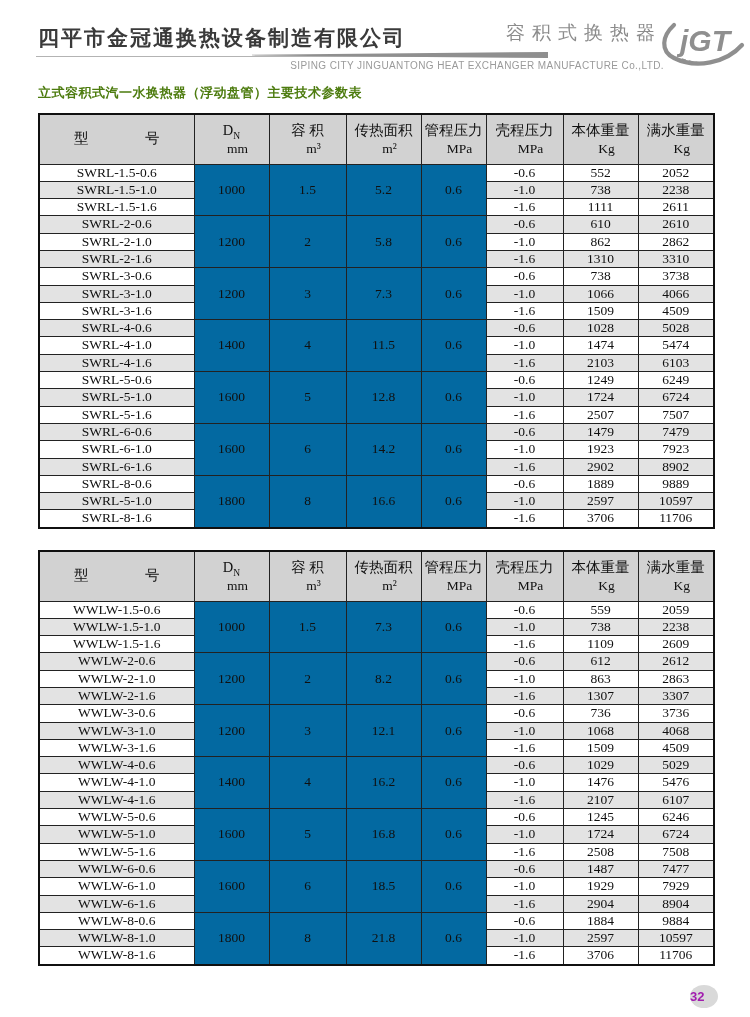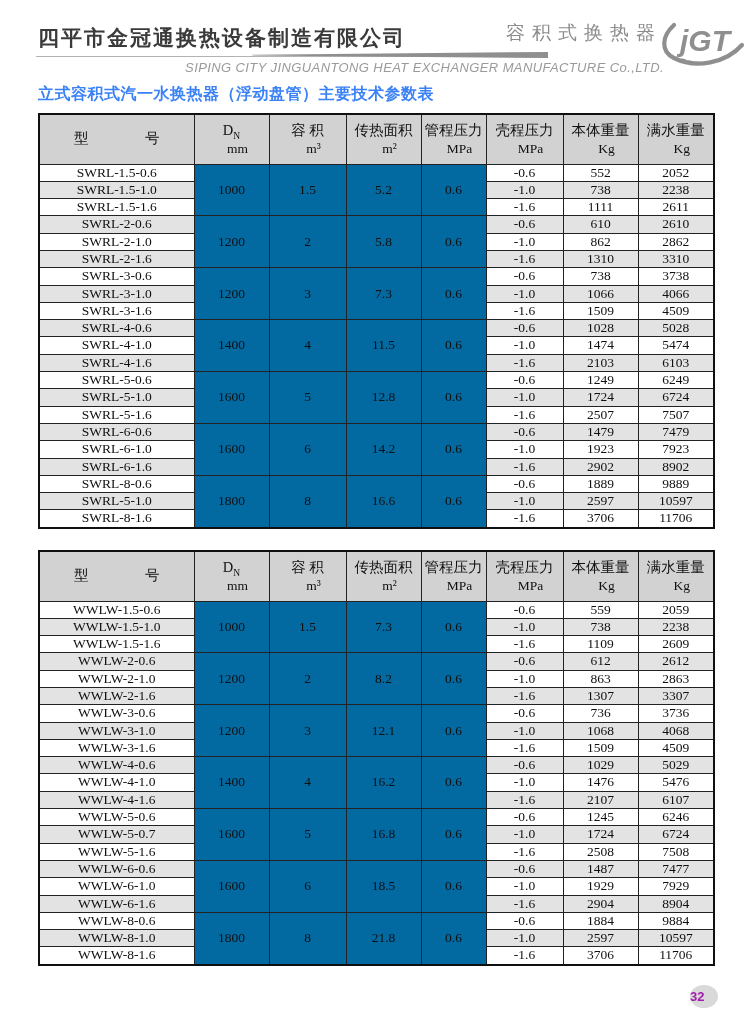--- a/index.html
+++ b/index.html
@@ -19,29 +19,29 @@
     -webkit-clip-path:polygon(0 46%,100% 0,100% 100%,0 56%);
     clip-path:polygon(0 46%,100% 0,100% 100%,0 56%);
   }
   .category-cn{
     position:absolute;right:88px;top:20px;
     font-family:"Liberation Serif",serif;font-size:19px;color:#8c8c8c;
     letter-spacing:7px;white-space:nowrap;margin-left:28px;
   }
   .company-en{
     position:absolute;right:86px;top:60px;
-    font-family:"Liberation Sans",sans-serif;font-size:13px;color:#9a9a9a;
-    letter-spacing:0.4px;white-space:nowrap;font-style:italic;
+    font-family:"Liberation Sans",sans-serif;font-size:10px;color:#9a9a9a;
+    letter-spacing:0.4px;white-space:nowrap;
   }
   .logo{position:absolute;left:658px;top:9px;width:88px;height:62px;}
   
   .sec-title{
     position:absolute;left:38px;
     font-family:"Liberation Sans",sans-serif;font-weight:bold;
-    font-size:16px;color:#3b82f6;letter-spacing:0.5px;white-space:nowrap;
+    font-size:13px;color:#4d7c0f;letter-spacing:0.5px;white-space:nowrap;
   }
   .sec-title.t1{top:84px;}
   .sec-title.t2{top:529px;}
   
   .table-host{position:absolute;left:38px;}
   .table-host.t1{top:113px;}
   .table-host.t2{top:550px;}
   table.spec{
     border-collapse:collapse;table-layout:fixed;
     border:2px solid #101010;background:#ffffff;
@@ -449,21 +449,21 @@
             <td class="model-cell">WWLW-5-0.6</td>
             <td class="merged" rowspan="3">1600</td>
             <td class="merged" rowspan="3">5</td>
             <td class="merged" rowspan="3">16.8</td>
             <td class="merged" rowspan="3">0.6</td>
             <td>-0.6</td>
             <td>1245</td>
             <td>6246</td>
           </tr>
           <tr class="shade">
-            <td class="model-cell">WWLW-5-0.7</td>
+            <td class="model-cell">WWLW-5-1.0</td>
             <td>-1.0</td>
             <td>1724</td>
             <td>6724</td>
           </tr>
           <tr>
             <td class="model-cell">WWLW-5-1.6</td>
             <td>-1.6</td>
             <td>2508</td>
             <td>7508</td>
           </tr>

